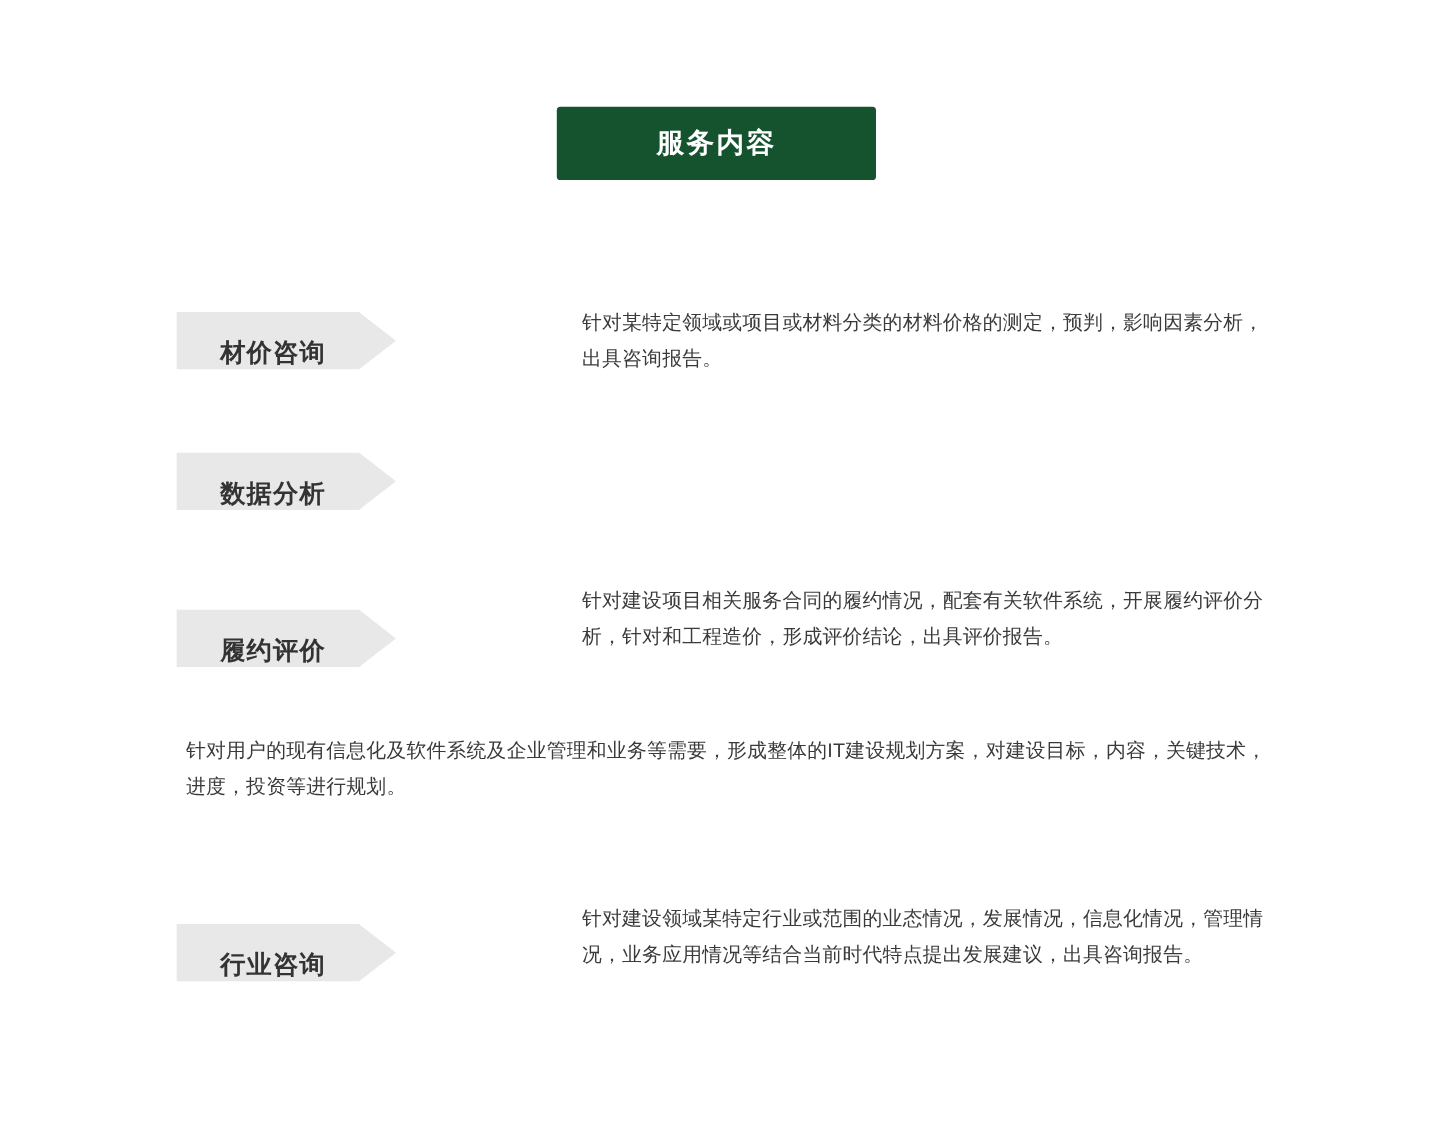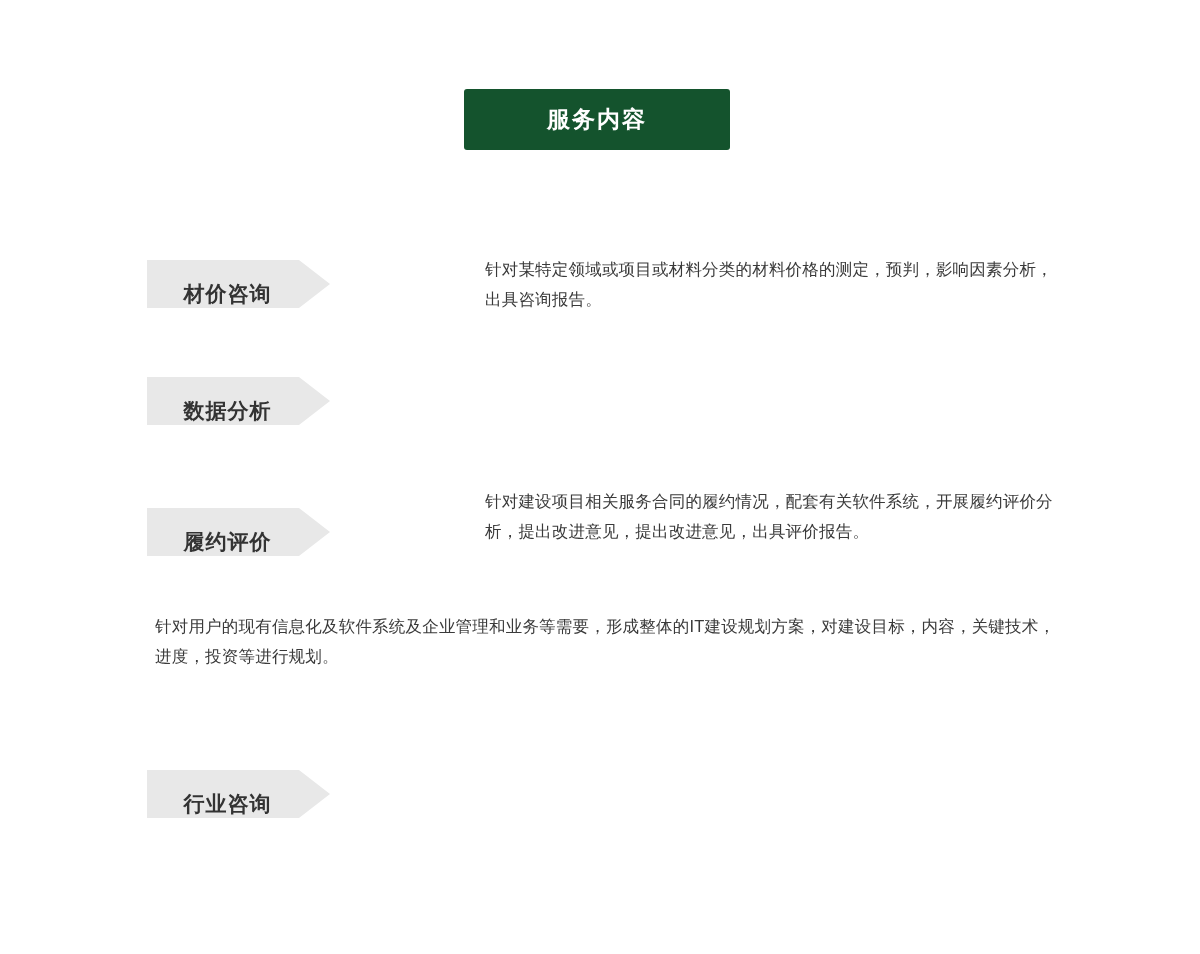--- a/index.html
+++ b/index.html
@@ -156,32 +156,33 @@
 
     <div class="row row-2">
       <div class="label-wrap">
         <div class="label-shape">
           <svg class="bg" viewBox="0 0 183 48" preserveAspectRatio="none">
             <polygon points="0,0 152,0 183,24 152,48 0,48" fill="#e8e8e8"></polygon>
           </svg>
           <span class="txt">履约评价</span>
         </div>
       </div>
-      <div class="desc">针对建设项目相关服务合同的履约情况，配套有关软件系统，开展履约评价分析，提出改进意见，提出改进意见，出具评价报告。</div>
+      <div class="desc">针对建设项目相关服务合同的履约情况，配套有关软件系统，开展履约评价分析，针对和工程造价，形成评价结论，出具评价报告。</div>
     </div>
 
     <div class="row row-3">
       <div class="desc">针对用户的现有信息化及软件系统及企业管理和业务等需要，形成整体的IT建设规划方案，对建设目标，内容，关键技术，进度，投资等进行规划。</div>
     </div>
 
     <div class="row row-4">
       <div class="label-wrap">
         <div class="label-shape">
           <svg class="bg" viewBox="0 0 183 48" preserveAspectRatio="none">
             <polygon points="0,0 152,0 183,24 152,48 0,48" fill="#e8e8e8"></polygon>
           </svg>
           <span class="txt">行业咨询</span>
         </div>
       </div>
+      <div class="desc">针对建设领域某特定行业或范围的业态情况，发展情况，信息化情况，管理情况，业务应用情况等结合当前时代特点提出发展建议，出具咨询报告。</div>
     </div>
 
   </div>
 </div>
 
 </body></html>

